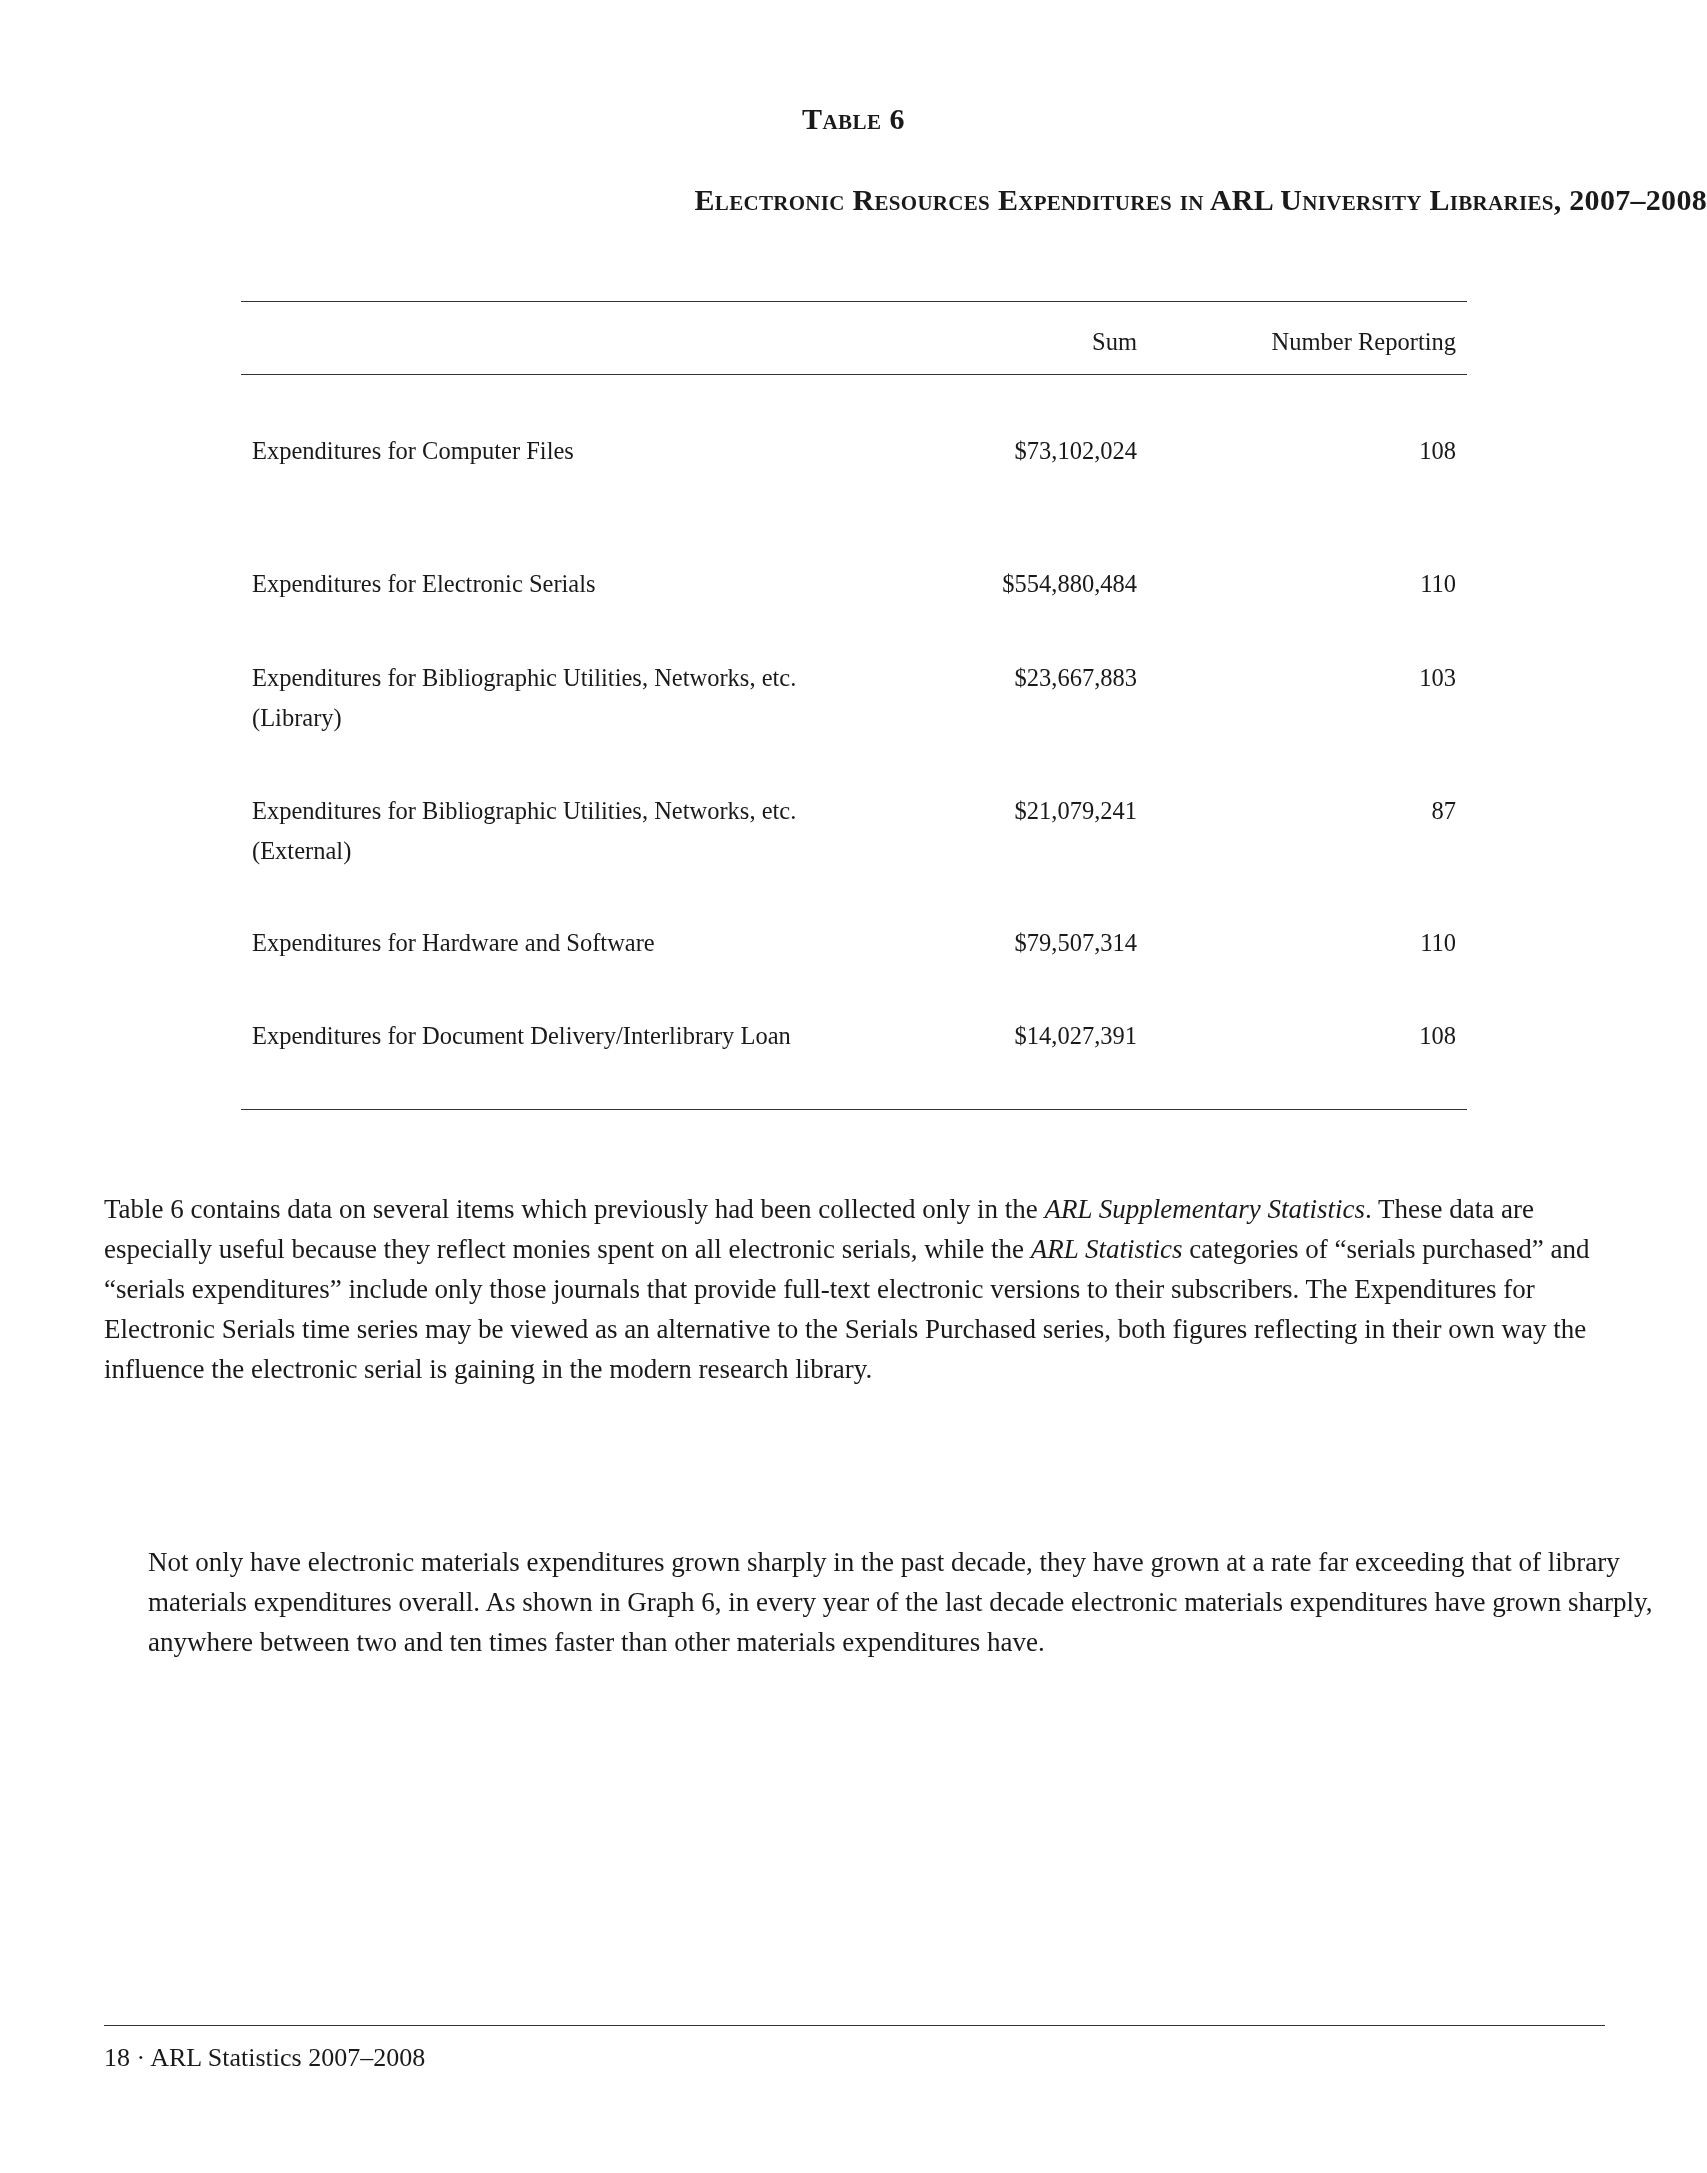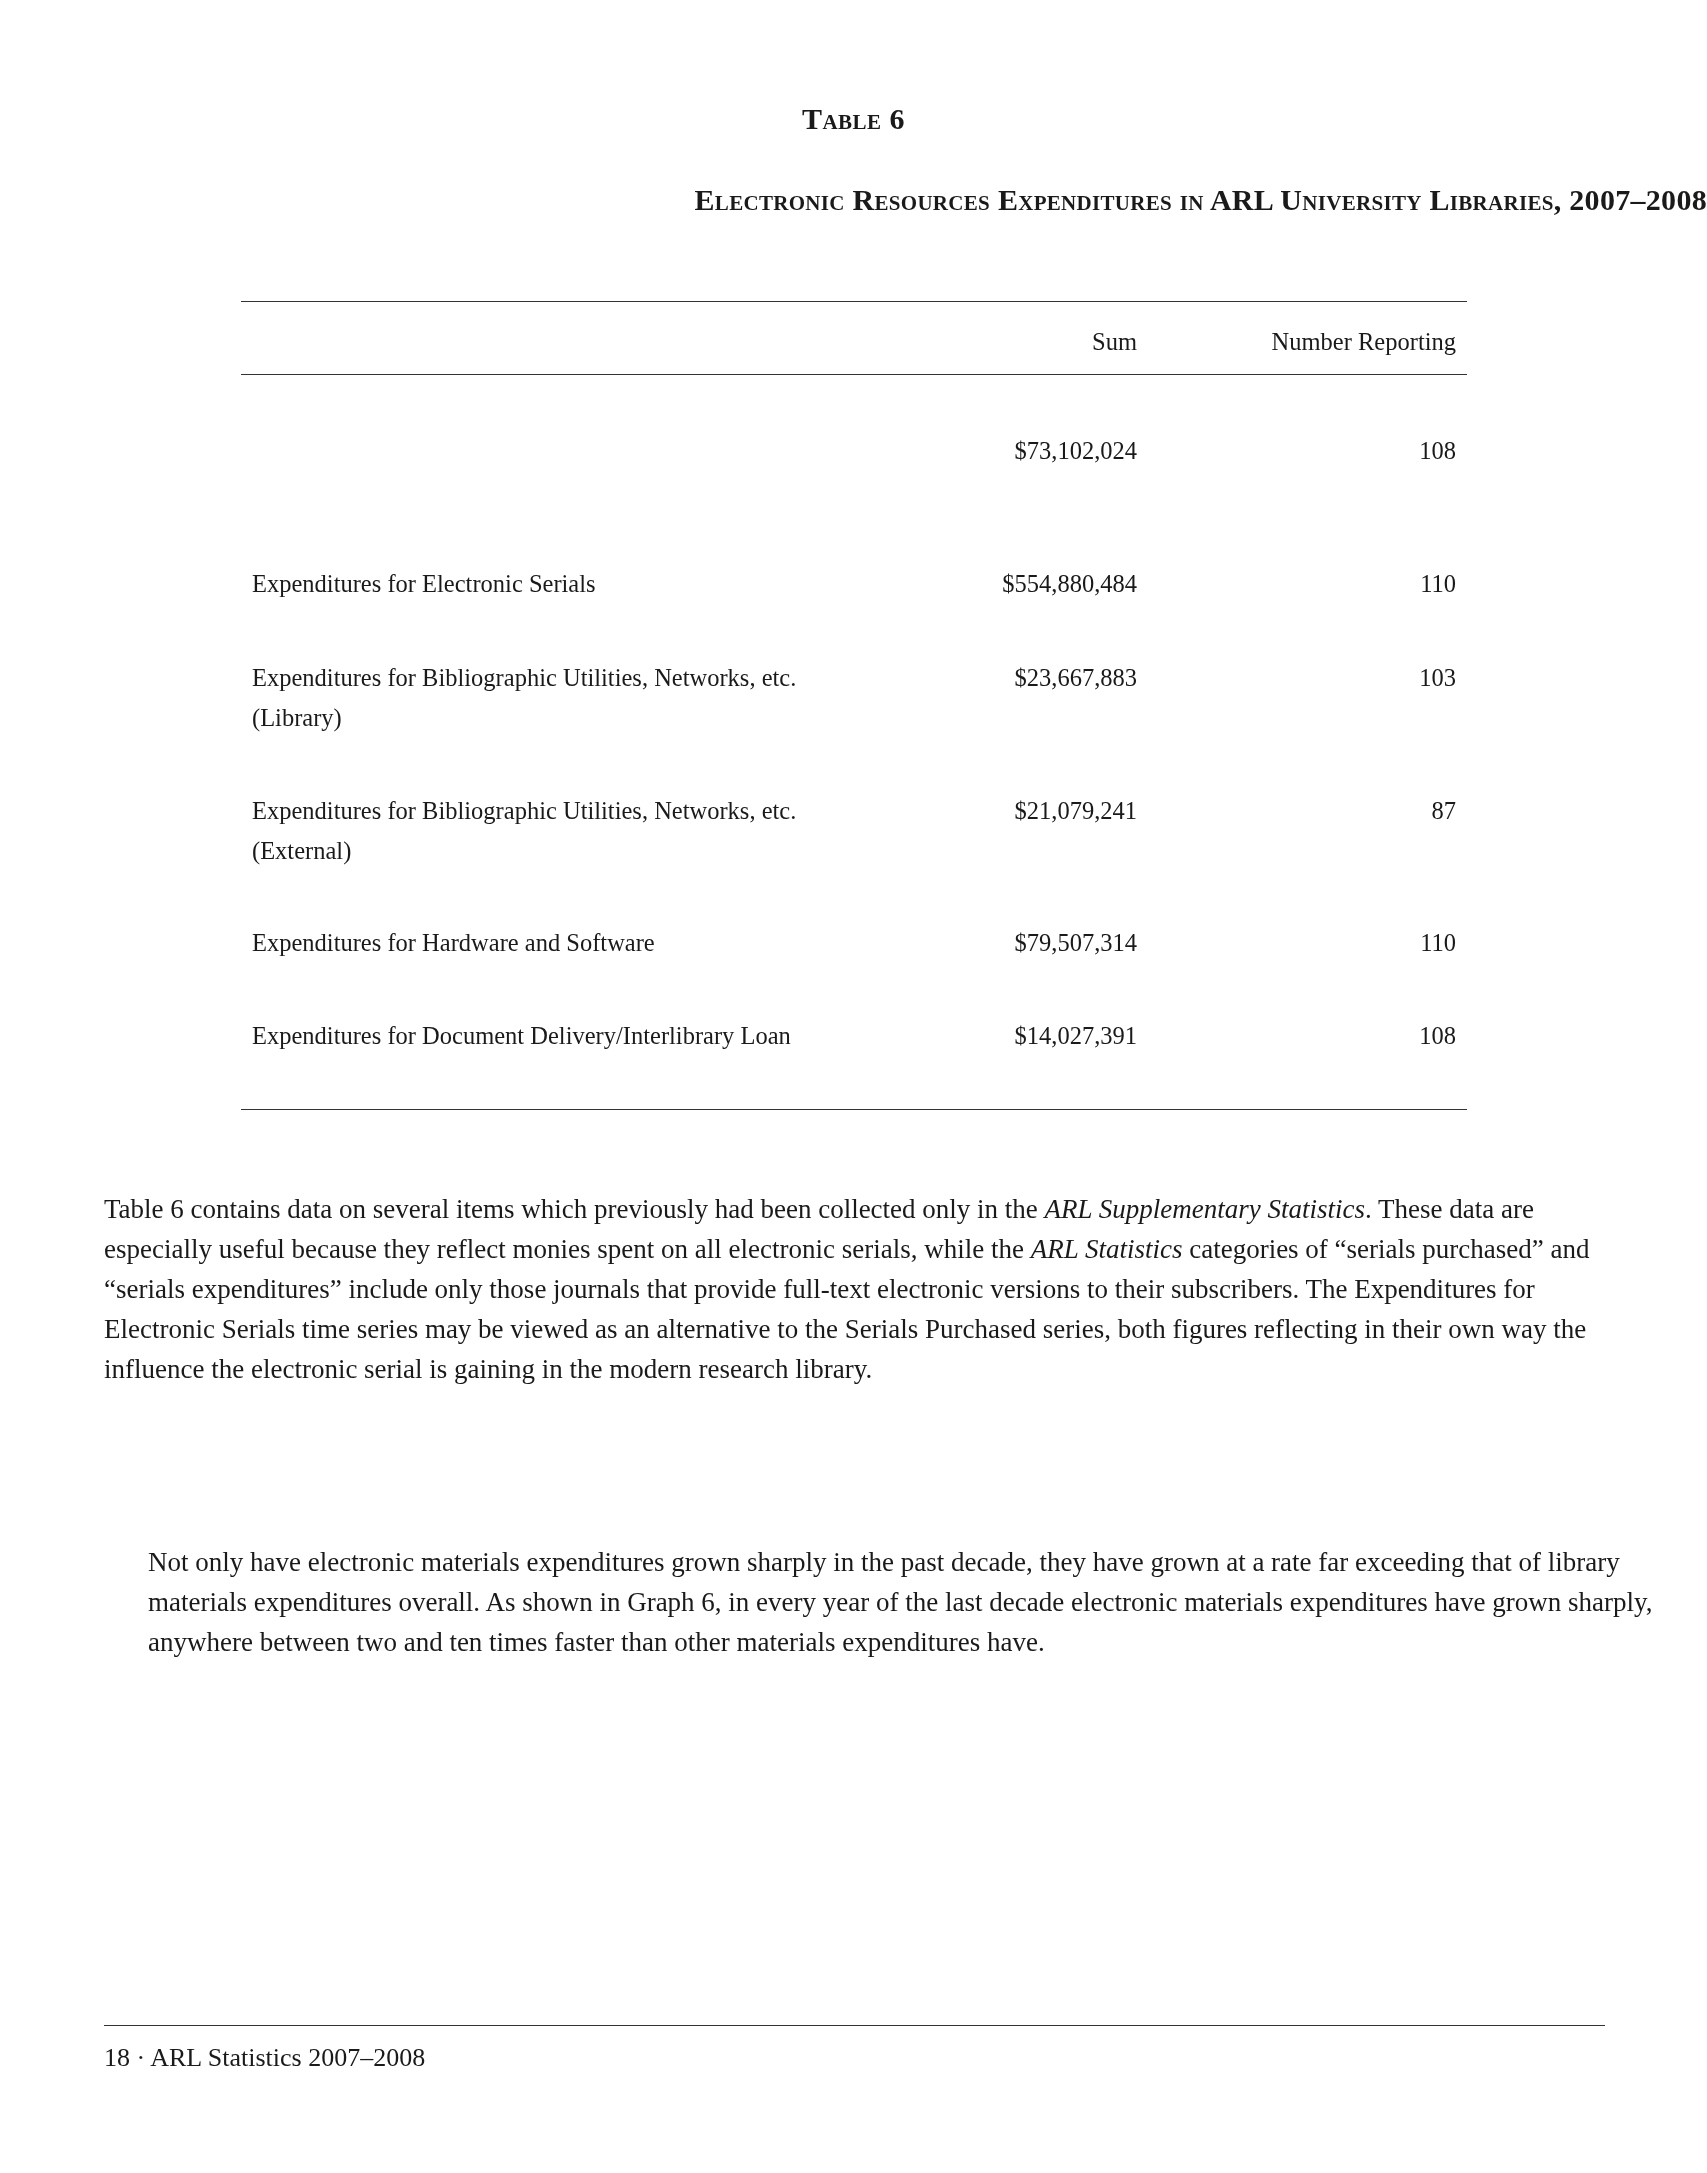--- a/index.html
+++ b/index.html
@@ -126,20 +126,21 @@
 
   <div class="rule top"></div>
 
   <div class="col-head sum">Sum</div>
   <div class="col-head num">Number Reporting</div>
 
   <div class="rule header-bottom"></div>
 
   <div class="row" style="top:431px;">
     <div class="label">
+      <div>Expenditures for Computer Files</div>
     </div>
     <div class="sum">$73,102,024</div>
     <div class="count">108</div>
   </div>
 
   <div class="row" style="top:564px;">
     <div class="label">
       <div>Expenditures for Electronic Serials</div>
     </div>
     <div class="sum">$554,880,484</div>

